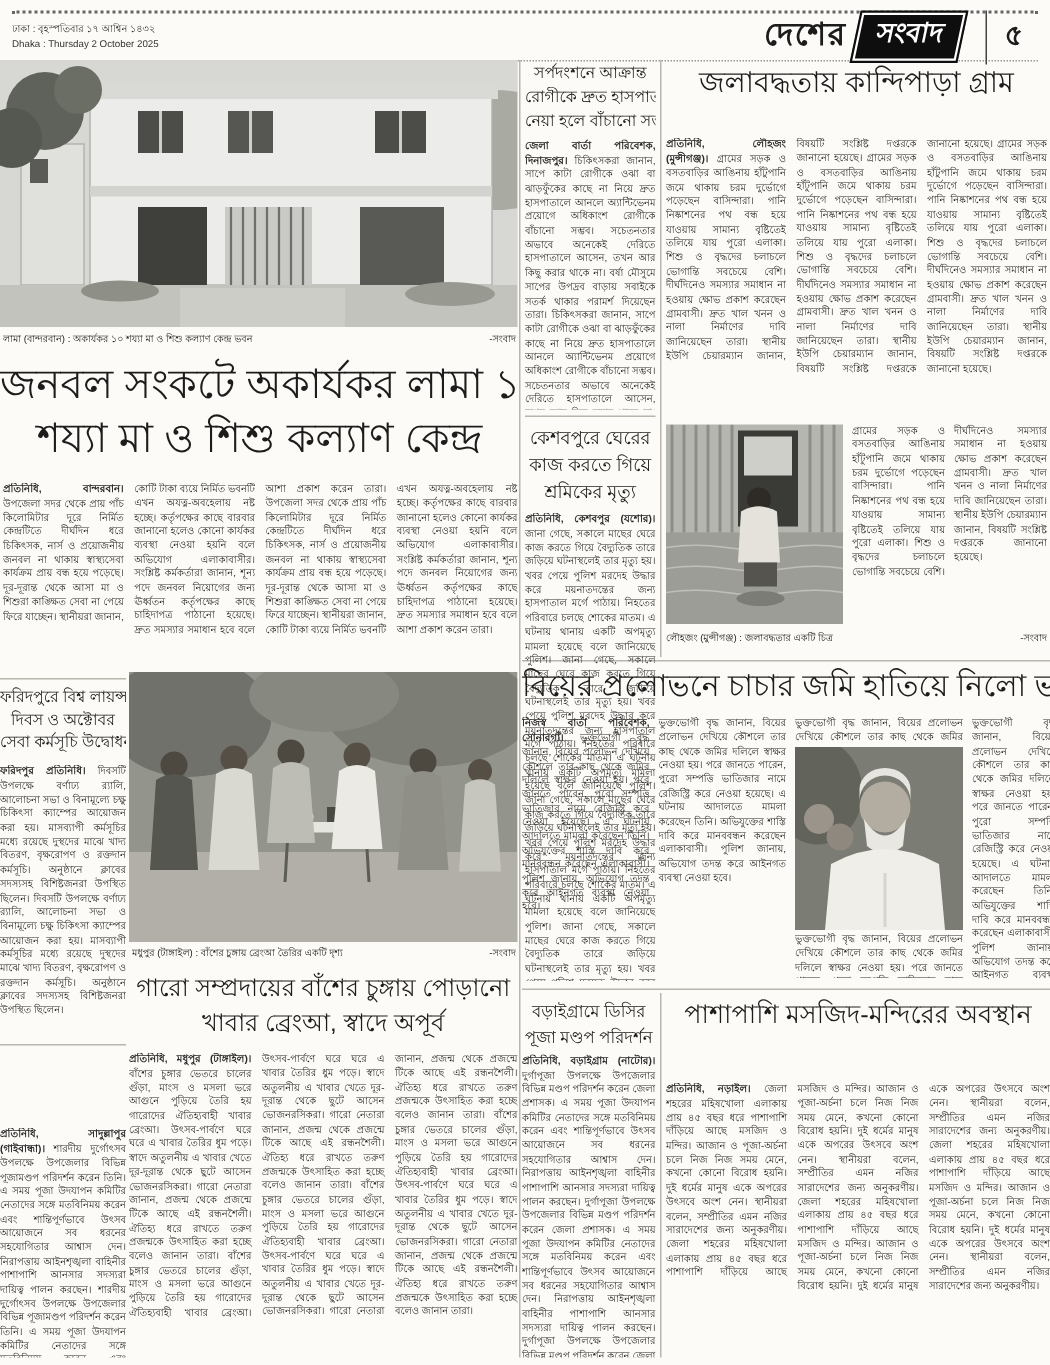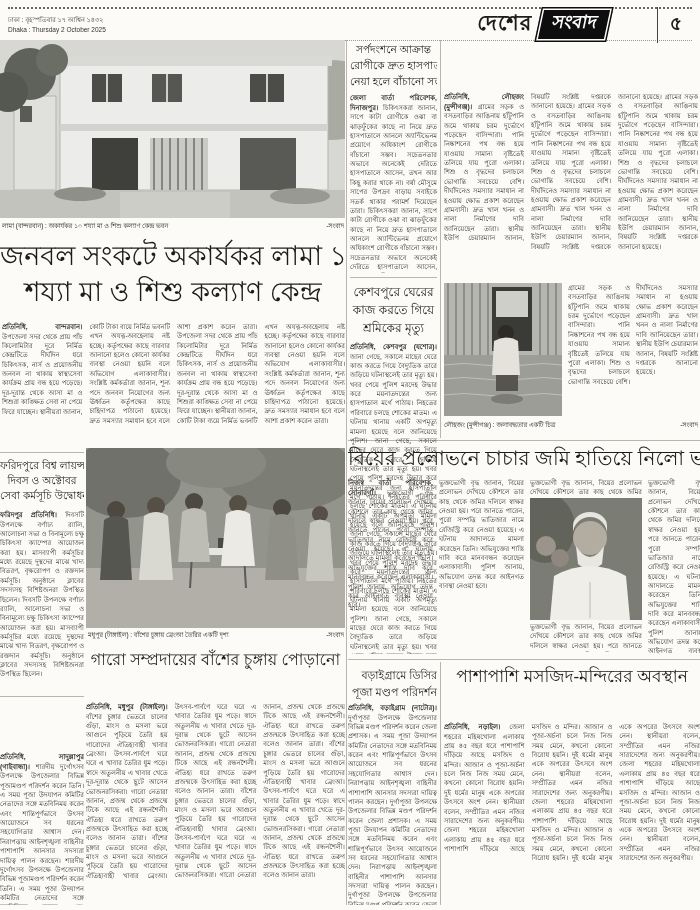--- a/index.html
+++ b/index.html
@@ -1,21 +1,21 @@
 <!DOCTYPE html>
 <html><head>
 <meta charset="utf-8">
 <style>
   html,body{margin:0;padding:0;}
   #paper{position:relative;width:700px;height:910px;background:#fcfbf7;overflow:hidden;
          font-family:"Liberation Sans","DejaVu Sans",sans-serif;color:#1c1c1c;}
   
   .hdr{position:absolute;left:8px;top:7px;width:684px;height:31px;
        border-top:2px dotted #666;border-bottom:1px dotted #999;
-       display:flex;align-items:center;gap:32px;}
+       display:flex;align-items:center;}
   .dateblock{font-size:6.5px;line-height:1.5;color:#333;white-space:nowrap;}
   .masthead{display:flex;align-items:center;margin-left:auto;margin-right:14px;}
   .mast-left{font-size:21px;font-weight:bold;letter-spacing:1px;margin-right:6px;white-space:nowrap;}
   .mast-box{background:#0e0e0e;color:#fff;font-size:18px;font-weight:bold;padding:1px 14px 3px;
             transform:skewX(-12deg);box-shadow:inset 0 0 0 1.5px #0e0e0e, inset 0 0 0 3px #fff;white-space:nowrap;}
   .pageno{border-left:1.5px solid #444;padding:2px 6px 2px 12px;font-size:19px;font-weight:bold;margin-right:4px;}
   
   .abs{position:absolute;}
   .headline{font-weight:normal;text-align:center;overflow:hidden;}
   .headline div{white-space:nowrap;overflow:hidden;}
@@ -150,20 +150,21 @@
         <path d="M224 75 q10 -7 20 0 l4 58 l-28 0 z" fill="#c6c6bf"></path>
       </g>
     </svg>
   </div>
   <div class="abs caption" style="left:88px;top:630px;width:256px;">
     <span>মধুপুর (টাঙ্গাইল) : বাঁশের চুঙ্গায় ব্রেংআ তৈরির একটি দৃশ্য</span>
     <span>-সংবাদ</span>
   </div>
   <div class="abs headline" style="left:86px;top:648px;width:259px;font-size:16px;line-height:1.45;">
     <div>গারো সম্প্রদায়ের বাঁশের চুঙ্গায় পোড়ানো</div>
+    <div>খাবার ব্রেংআ, স্বাদে অপূর্ব</div>
   </div>
   <div class="abs body cols3" style="left:86px;top:702px;width:259px;height:203px;">
     <b class="byline">প্রতিনিধি, মধুপুর (টাঙ্গাইল)।</b>
     <span>বাঁশের চুঙ্গার ভেতরে চালের গুঁড়া, মাংস ও মসলা ভরে আগুনে পুড়িয়ে তৈরি হয় গারোদের ঐতিহ্যবাহী খাবার ব্রেংআ। উৎসব-পার্বণে ঘরে ঘরে এ খাবার তৈরির ধুম পড়ে। স্বাদে অতুলনীয় এ খাবার খেতে দূর-দূরান্ত থেকে ছুটে আসেন ভোজনরসিকরা। গারো নেতারা জানান, প্রজন্ম থেকে প্রজন্মে টিকে আছে এই রন্ধনশৈলী। ঐতিহ্য ধরে রাখতে তরুণ প্রজন্মকে উৎসাহিত করা হচ্ছে বলেও জানান তারা। বাঁশের চুঙ্গার ভেতরে চালের গুঁড়া, মাংস ও মসলা ভরে আগুনে পুড়িয়ে তৈরি হয় গারোদের ঐতিহ্যবাহী খাবার ব্রেংআ। উৎসব-পার্বণে ঘরে ঘরে এ খাবার তৈরির ধুম পড়ে। স্বাদে অতুলনীয় এ খাবার খেতে দূর-দূরান্ত থেকে ছুটে আসেন ভোজনরসিকরা। গারো নেতারা জানান, প্রজন্ম থেকে প্রজন্মে টিকে আছে এই রন্ধনশৈলী। ঐতিহ্য ধরে রাখতে তরুণ প্রজন্মকে উৎসাহিত করা হচ্ছে বলেও জানান তারা। বাঁশের চুঙ্গার ভেতরে চালের গুঁড়া, মাংস ও মসলা ভরে আগুনে পুড়িয়ে তৈরি হয় গারোদের ঐতিহ্যবাহী খাবার ব্রেংআ। উৎসব-পার্বণে ঘরে ঘরে এ খাবার তৈরির ধুম পড়ে। স্বাদে অতুলনীয় এ খাবার খেতে দূর-দূরান্ত থেকে ছুটে আসেন ভোজনরসিকরা। গারো নেতারা জানান, প্রজন্ম থেকে প্রজন্মে টিকে আছে এই রন্ধনশৈলী। ঐতিহ্য ধরে রাখতে তরুণ প্রজন্মকে উৎসাহিত করা হচ্ছে বলেও জানান তারা। বাঁশের চুঙ্গার ভেতরে চালের গুঁড়া, মাংস ও মসলা ভরে আগুনে পুড়িয়ে তৈরি হয় গারোদের ঐতিহ্যবাহী খাবার ব্রেংআ। উৎসব-পার্বণে ঘরে ঘরে এ খাবার তৈরির ধুম পড়ে। স্বাদে অতুলনীয় এ খাবার খেতে দূর-দূরান্ত থেকে ছুটে আসেন ভোজনরসিকরা। গারো নেতারা জানান, প্রজন্ম থেকে প্রজন্মে টিকে আছে এই রন্ধনশৈলী। ঐতিহ্য ধরে রাখতে তরুণ প্রজন্মকে উৎসাহিত করা হচ্ছে বলেও জানান তারা।</span>
   </div>
 
   <div class="abs headline" style="left:350px;top:42px;width:87px;font-size:10.5px;line-height:1.5;">
     <div>সর্পদংশনে আক্রান্ত</div>
     <div>রোগীকে দ্রুত হাসপাতালে</div>
     <div>নেয়া হলে বাঁচানো সম্ভব</div>
@@ -177,20 +178,21 @@
     <div>কেশবপুরে ঘেরের</div>
     <div>কাজ করতে গিয়ে</div>
     <div>শ্রমিকের মৃত্যু</div>
   </div>
   <div class="abs body" style="left:350px;top:342px;width:87px;height:312px;">
     <b class="byline">প্রতিনিধি, কেশবপুর (যশোর)।</b>
     <span>জানা গেছে, সকালে মাছের ঘেরে কাজ করতে গিয়ে বৈদ্যুতিক তারে জড়িয়ে ঘটনাস্থলেই তার মৃত্যু হয়। খবর পেয়ে পুলিশ মরদেহ উদ্ধার করে ময়নাতদন্তের জন্য হাসপাতাল মর্গে পাঠায়। নিহতের পরিবারে চলছে শোকের মাতম। এ ঘটনায় থানায় একটি অপমৃত্যু মামলা হয়েছে বলে জানিয়েছে পুলিশ। জানা গেছে, সকালে মাছের ঘেরে কাজ করতে গিয়ে বৈদ্যুতিক তারে জড়িয়ে ঘটনাস্থলেই তার মৃত্যু হয়। খবর পেয়ে পুলিশ মরদেহ উদ্ধার করে ময়নাতদন্তের জন্য হাসপাতাল মর্গে পাঠায়। নিহতের পরিবারে চলছে শোকের মাতম। এ ঘটনায় থানায় একটি অপমৃত্যু মামলা হয়েছে বলে জানিয়েছে পুলিশ। জানা গেছে, সকালে মাছের ঘেরে কাজ করতে গিয়ে বৈদ্যুতিক তারে জড়িয়ে ঘটনাস্থলেই তার মৃত্যু হয়। খবর পেয়ে পুলিশ মরদেহ উদ্ধার করে ময়নাতদন্তের জন্য হাসপাতাল মর্গে পাঠায়। নিহতের পরিবারে চলছে শোকের মাতম। এ ঘটনায় থানায় একটি অপমৃত্যু মামলা হয়েছে বলে জানিয়েছে পুলিশ। জানা গেছে, সকালে মাছের ঘেরে কাজ করতে গিয়ে বৈদ্যুতিক তারে জড়িয়ে ঘটনাস্থলেই তার মৃত্যু হয়। খবর পেয়ে পুলিশ মরদেহ উদ্ধার করে ময়নাতদন্তের জন্য হাসপাতাল মর্গে পাঠায়। নিহতের পরিবারে চলছে শোকের মাতম। এ ঘটনায় থানায় একটি অপমৃত্যু মামলা হয়েছে বলে জানিয়েছে পুলিশ।</span>
   </div>
 
   <div class="abs headline" style="left:444px;top:42px;width:254px;font-size:19px;line-height:1.5;">
+    <div>জলাবদ্ধতায় কান্দিপাড়া গ্রাম</div>
   </div>
   <div class="abs body cols3" style="left:444px;top:92px;width:254px;height:188px;">
     <b class="byline">প্রতিনিধি, লৌহজং (মুন্সীগঞ্জ)।</b>
     <span>গ্রামের সড়ক ও বসতবাড়ির আঙিনায় হাঁটুপানি জমে থাকায় চরম দুর্ভোগে পড়েছেন বাসিন্দারা। পানি নিষ্কাশনের পথ বন্ধ হয়ে যাওয়ায় সামান্য বৃষ্টিতেই তলিয়ে যায় পুরো এলাকা। শিশু ও বৃদ্ধদের চলাচলে ভোগান্তি সবচেয়ে বেশি। দীর্ঘদিনেও সমস্যার সমাধান না হওয়ায় ক্ষোভ প্রকাশ করেছেন গ্রামবাসী। দ্রুত খাল খনন ও নালা নির্মাণের দাবি জানিয়েছেন তারা। স্থানীয় ইউপি চেয়ারম্যান জানান, বিষয়টি সংশ্লিষ্ট দপ্তরকে জানানো হয়েছে। গ্রামের সড়ক ও বসতবাড়ির আঙিনায় হাঁটুপানি জমে থাকায় চরম দুর্ভোগে পড়েছেন বাসিন্দারা। পানি নিষ্কাশনের পথ বন্ধ হয়ে যাওয়ায় সামান্য বৃষ্টিতেই তলিয়ে যায় পুরো এলাকা। শিশু ও বৃদ্ধদের চলাচলে ভোগান্তি সবচেয়ে বেশি। দীর্ঘদিনেও সমস্যার সমাধান না হওয়ায় ক্ষোভ প্রকাশ করেছেন গ্রামবাসী। দ্রুত খাল খনন ও নালা নির্মাণের দাবি জানিয়েছেন তারা। স্থানীয় ইউপি চেয়ারম্যান জানান, বিষয়টি সংশ্লিষ্ট দপ্তরকে জানানো হয়েছে। গ্রামের সড়ক ও বসতবাড়ির আঙিনায় হাঁটুপানি জমে থাকায় চরম দুর্ভোগে পড়েছেন বাসিন্দারা। পানি নিষ্কাশনের পথ বন্ধ হয়ে যাওয়ায় সামান্য বৃষ্টিতেই তলিয়ে যায় পুরো এলাকা। শিশু ও বৃদ্ধদের চলাচলে ভোগান্তি সবচেয়ে বেশি। দীর্ঘদিনেও সমস্যার সমাধান না হওয়ায় ক্ষোভ প্রকাশ করেছেন গ্রামবাসী। দ্রুত খাল খনন ও নালা নির্মাণের দাবি জানিয়েছেন তারা। স্থানীয় ইউপি চেয়ারম্যান জানান, বিষয়টি সংশ্লিষ্ট দপ্তরকে জানানো হয়েছে।</span>
   </div>
   <div class="abs photo" style="left:444px;top:283px;width:118px;height:133px;">
     <svg width="118" height="133" viewBox="0 0 118 133">
       <rect width="118" height="133" fill="#a8a8a2"></rect>
       <rect x="0" y="0" width="118" height="72" fill="#b6b6b1"></rect>
       <g stroke="#8e8e89" stroke-width="2">
@@ -256,21 +258,21 @@
       </div>
       <div class="body" style="height:30px;margin-top:2px;">
         <span>ভুক্তভোগী বৃদ্ধ জানান, বিয়ের প্রলোভন দেখিয়ে কৌশলে তার কাছ থেকে জমির দলিলে স্বাক্ষর নেওয়া হয়। পরে জানতে পারেন, পুরো সম্পত্তি ভাতিজার নামে রেজিস্ট্রি করে নেওয়া হয়েছে। এ ঘটনায় আদালতে মামলা করেছেন তিনি। অভিযুক্তের শাস্তি দাবি করে মানববন্ধন করেছেন এলাকাবাসী। পুলিশ জানায়, অভিযোগ তদন্ত করে আইনগত ব্যবস্থা নেওয়া হবে।</span>
       </div>
     </div>
     <div class="body" style="height:178px;">
       <span>ভুক্তভোগী বৃদ্ধ জানান, বিয়ের প্রলোভন দেখিয়ে কৌশলে তার কাছ থেকে জমির দলিলে স্বাক্ষর নেওয়া হয়। পরে জানতে পারেন, পুরো সম্পত্তি ভাতিজার নামে রেজিস্ট্রি করে নেওয়া হয়েছে। এ ঘটনায় আদালতে মামলা করেছেন তিনি। অভিযুক্তের শাস্তি দাবি করে মানববন্ধন করেছেন এলাকাবাসী। পুলিশ জানায়, অভিযোগ তদন্ত করে আইনগত ব্যবস্থা নেওয়া হবে।</span>
     </div>
   </div>
 
-  <div class="abs headline" style="left:348px;top:667px;width:89px;font-size:11px;line-height:1.5;text-align:right;">
+  <div class="abs headline" style="left:348px;top:667px;width:89px;font-size:11px;line-height:1.5;">
     <div>বড়াইগ্রামে ডিসির</div>
     <div>পূজা মণ্ডপ পরিদর্শন</div>
   </div>
   <div class="abs body" style="left:348px;top:703px;width:89px;height:202px;">
     <b class="byline">প্রতিনিধি, বড়াইগ্রাম (নাটোর)।</b>
     <span>দুর্গাপূজা উপলক্ষে উপজেলার বিভিন্ন মণ্ডপ পরিদর্শন করেন জেলা প্রশাসক। এ সময় পূজা উদযাপন কমিটির নেতাদের সঙ্গে মতবিনিময় করেন এবং শান্তিপূর্ণভাবে উৎসব আয়োজনে সব ধরনের সহযোগিতার আশ্বাস দেন। নিরাপত্তায় আইনশৃঙ্খলা বাহিনীর পাশাপাশি আনসার সদস্যরা দায়িত্ব পালন করছেন। দুর্গাপূজা উপলক্ষে উপজেলার বিভিন্ন মণ্ডপ পরিদর্শন করেন জেলা প্রশাসক। এ সময় পূজা উদযাপন কমিটির নেতাদের সঙ্গে মতবিনিময় করেন এবং শান্তিপূর্ণভাবে উৎসব আয়োজনে সব ধরনের সহযোগিতার আশ্বাস দেন। নিরাপত্তায় আইনশৃঙ্খলা বাহিনীর পাশাপাশি আনসার সদস্যরা দায়িত্ব পালন করছেন। দুর্গাপূজা উপলক্ষে উপজেলার বিভিন্ন মণ্ডপ পরিদর্শন করেন জেলা প্রশাসক। এ সময় পূজা উদযাপন কমিটির নেতাদের সঙ্গে মতবিনিময় করেন এবং শান্তিপূর্ণভাবে উৎসব আয়োজনে সব ধরনের সহযোগিতার আশ্বাস দেন। নিরাপত্তায় আইনশৃঙ্খলা বাহিনীর পাশাপাশি আনসার সদস্যরা দায়িত্ব পালন করছেন।</span>
   </div>
 
   <div class="abs headline" style="left:444px;top:664px;width:256px;font-size:17px;line-height:1.5;">
     <div>পাশাপাশি মসজিদ-মন্দিরের অবস্থান</div>

